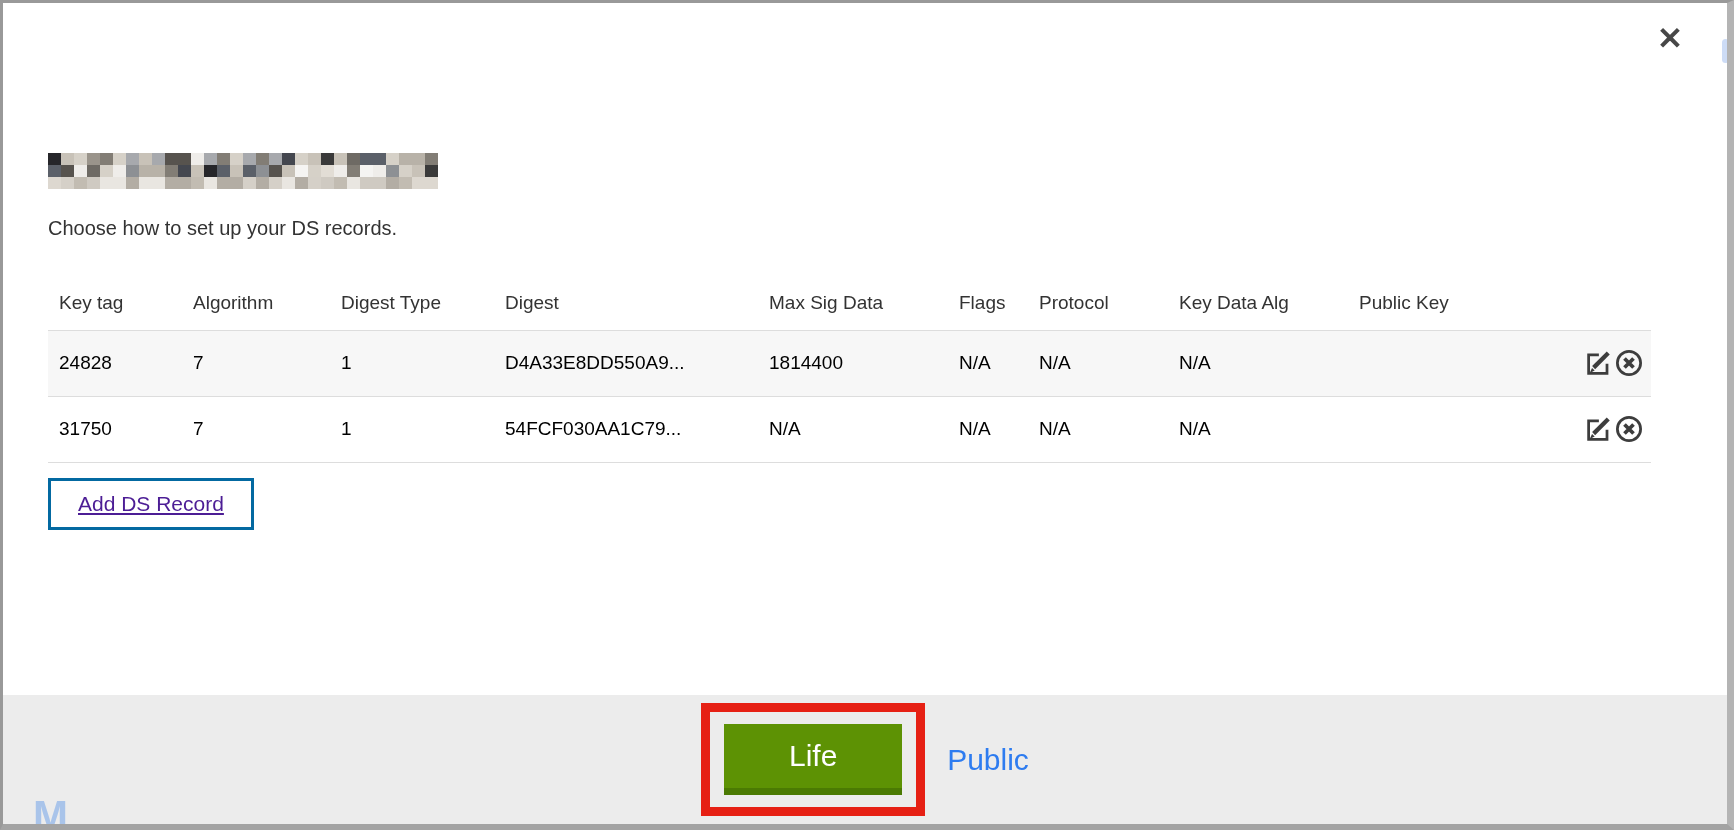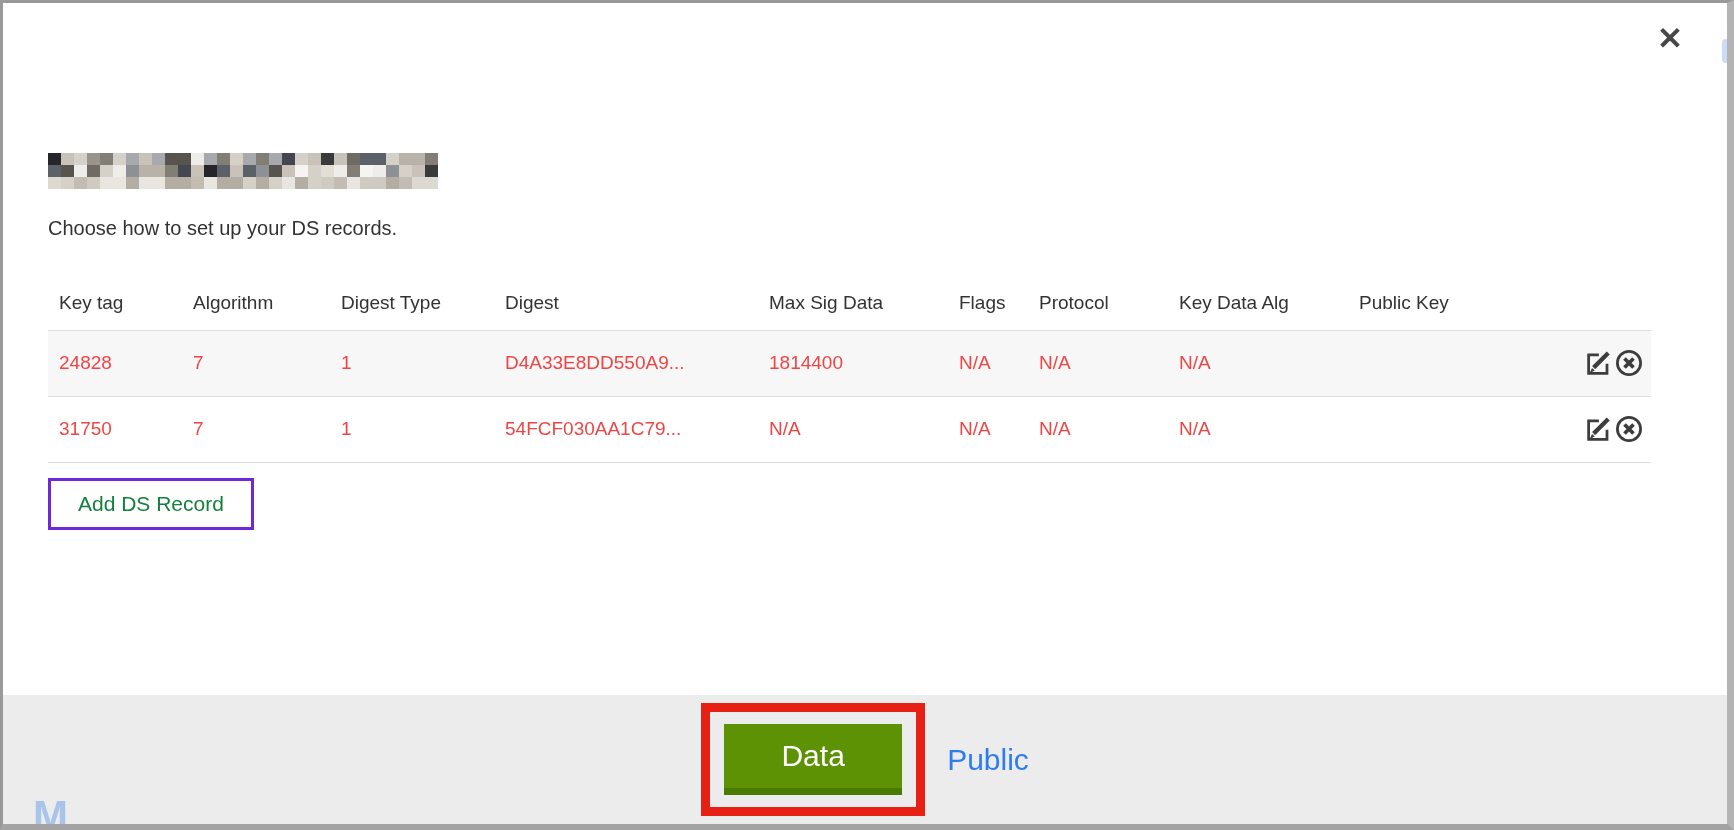--- a/index.html
+++ b/index.html
@@ -66,21 +66,21 @@
     font-weight: 400;
     font-size: 19px;
     color: #333333;
     padding: 0 0 0 11px;
     white-space: nowrap;
   }
   .ds-table td {
     height: 66px;
     vertical-align: middle;
     font-size: 19px;
-    color: #ef4444;
+    color: #000000;
     padding: 0 0 0 11px;
     white-space: nowrap;
     overflow: hidden;
   }
   .ds-table tbody tr { border-top: 1px solid #dddddd; }
   .ds-table tbody tr:last-child { border-bottom: 1px solid #dddddd; }
   .ds-table tbody tr:first-child { background: #f7f7f7; }
   .ds-table td.actions { text-align: right; padding-right: 6px; }
 
   .icon-btn {
@@ -88,26 +88,27 @@
     border: none;
     padding: 0 1px;
     cursor: pointer;
     vertical-align: middle;
   }
   .icon-btn svg { display: block; }
 
   .add-btn {
     margin-top: 15px;
     background: #ffffff;
-    border: 3px solid #6d28d9;
-    color: #15803d;
+    border: 3px solid #0369a1;
+    color: #4c1d95;
     font-size: 21px;
     font-family: inherit;
     padding: 11px 27px;
     cursor: pointer;
+    text-decoration: underline;
   }
 
   .footer {
     position: absolute;
     left: 0; right: 0; bottom: 0;
     height: 129px;
     background: #ececec;
     display: flex;
     align-items: center;
     justify-content: center;
@@ -331,19 +332,19 @@
                 </svg></button></td>
           </tr>
         </tbody>
     </table>
 
     <button class="add-btn">Add DS Record</button>
   </div>
 
   <div class="footer">
     <div class="annotation-box">
-      <button class="save-btn">Data</button>
+      <button class="save-btn">Life</button>
     </div>
     <a class="cancel-link">Public</a>
     <span class="artifact-m">M</span>
   </div>
 
 </div>
 
 </body></html>

